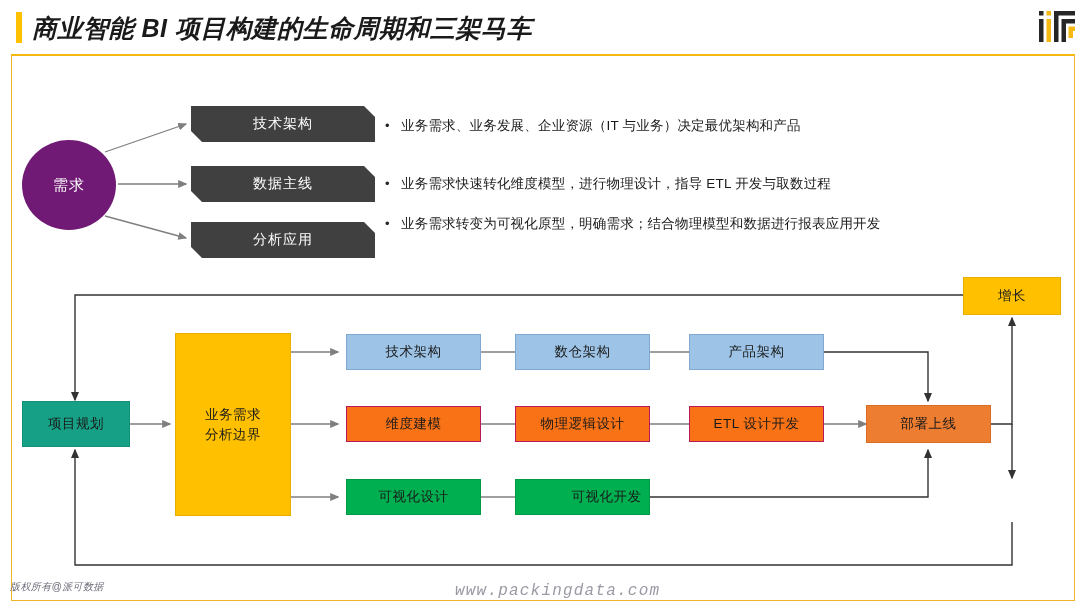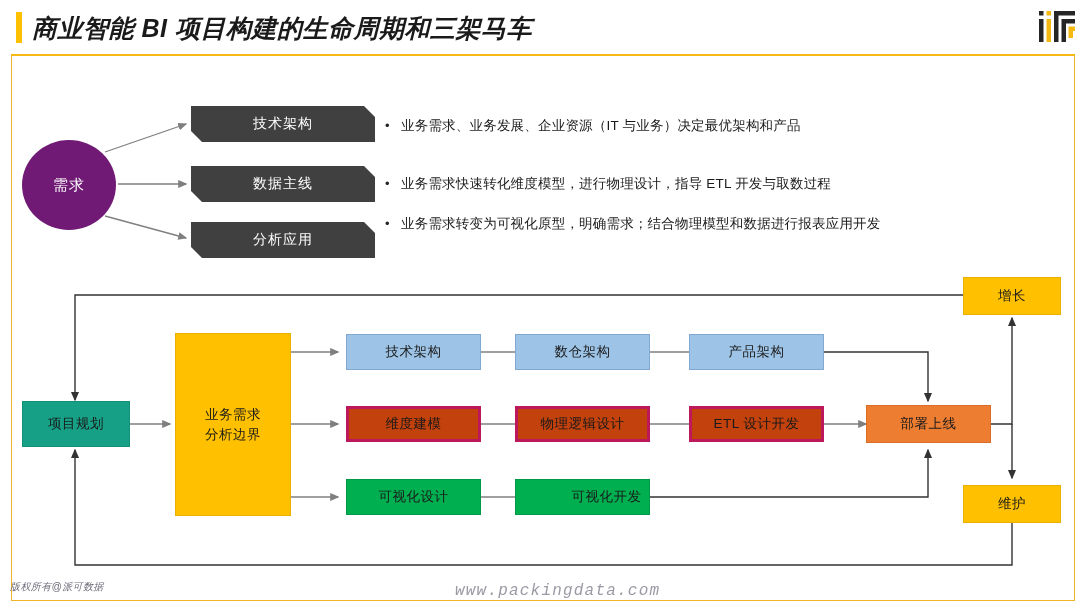--- a/index.html
+++ b/index.html
@@ -53,21 +53,21 @@
 
   
   .node {
     position:absolute; display:flex; align-items:center; justify-content:center;
     font-size:13.5px; color:#1a1a1a; text-align:center; line-height:20px;
     letter-spacing:.5px;
   }
   .n-teal   { background:#16A085; border:1px solid #13907a; color:#1a1a1a; }
   .n-amber  { background:#FFC000; border:1px solid #e8ae00; }
   .n-blue   { background:#9DC3E6; border:1px solid #7FA9D0; }
-  .n-lgreen { background:#c2410c; border:3px solid #be185d; }
+  .n-lgreen { background:#f97316; border:1px solid #be185d; }
   .n-green  { background:#00B050; border:1px solid #009a46; }
   .n-orange { background:#ED7D31; border:1px solid #d96d25; }
 
   
   .wires { position:absolute; left:0; top:0; width:1088px; height:608px; pointer-events:none; }
 
   
   .ft-left {
     position:absolute; left:10px; top:580px; font-size:10px;
     font-style:italic; color:#6d6d7a; letter-spacing:.4px;
@@ -208,20 +208,17 @@
   <div class="node n-green" style="left:515px;top:479px;width:135px;height:36px;padding-left:48px;">
     <span>可视化开发</span>
   </div>
 
   <div class="node n-orange" style="left:866px;top:405px;width:125px;height:38px;">
     <span>部署上线</span>
   </div>
   <div class="node n-amber" style="left:963px;top:277px;width:98px;height:38px;">
     <span>增长</span>
   </div>
-  <div class="node n-amber" style="left:963px;top:485px;width:98px;height:38px;">
-    <span>维护</span>
-  </div>
 
   <div class="ft-left">版权所有@派可数据</div>
   <div class="ft-mid">www.packingdata.com</div>
 
 </div>
 
 </body></html>

